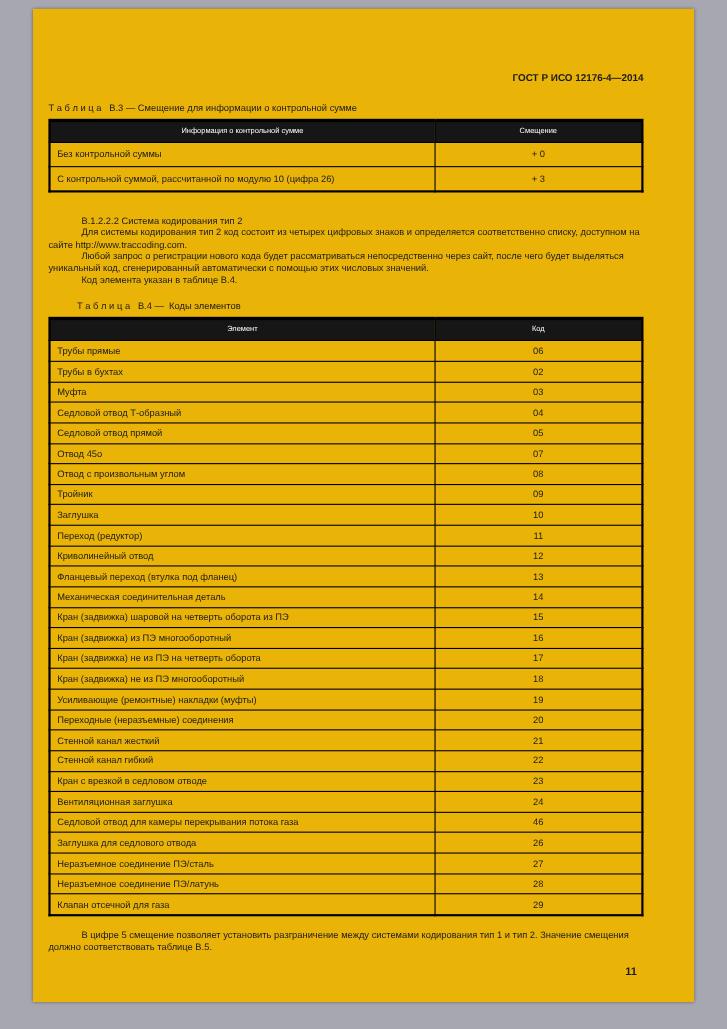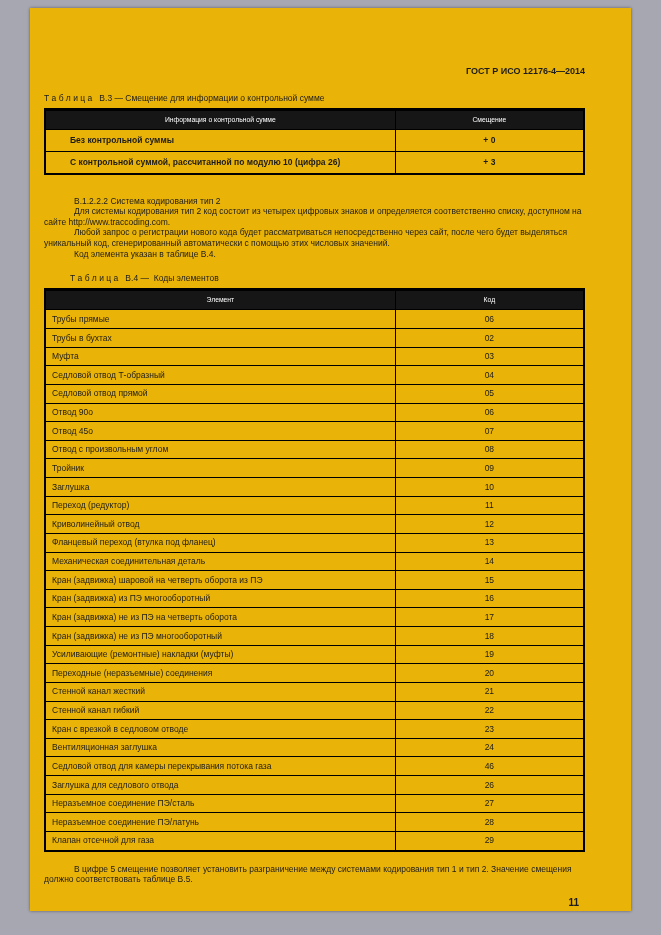--- a/index.html
+++ b/index.html
@@ -52,21 +52,21 @@
   tbody td {
     border: 1px solid #000;
     font-size: 8.5px;
     padding: 3.5px 6px;
     text-align: left;
     overflow: hidden;
     white-space: nowrap;
   }
   td.col-val, th.col-val { width: 34%; }
   td.col-val { text-align: center; }
-  .t-b3 tbody td { padding: 5px 24px; font-weight: bold; }
+  .t-b3 tbody td { padding: 5px 6px; }
   .paras { margin-top: 21px; }
   .paras p, .footer-note p {
     margin: 0;
     text-indent: 30px;
     font-size: 8.5px;
   }
   .footer-note { margin-top: 12px; }
   .page-number {
     text-align: right;
     font-weight: bold;
@@ -143,24 +143,20 @@
             <tr>
               <td>Седловой отвод Т-образный</td>
               <td class="col-val">04</td>
             </tr>
 
             <tr>
               <td>Седловой отвод прямой</td>
               <td class="col-val">05</td>
             </tr>
 
-            <tr>
-              <td>Отвод 90о</td>
-              <td class="col-val">06</td>
-            </tr>
 
             <tr>
               <td>Отвод 45о</td>
               <td class="col-val">07</td>
             </tr>
 
             <tr>
               <td>Отвод с произвольным углом</td>
               <td class="col-val">08</td>
             </tr>

